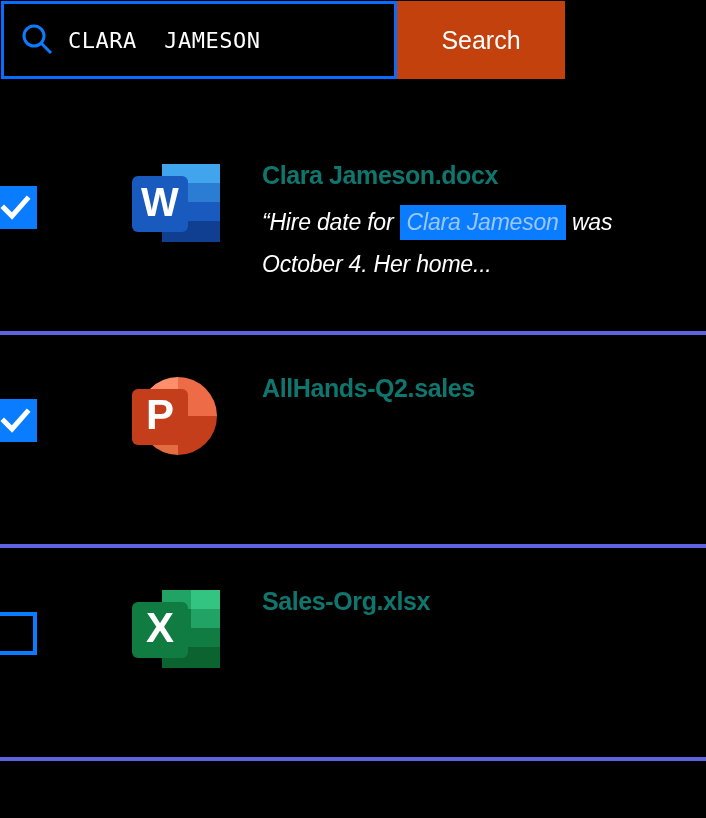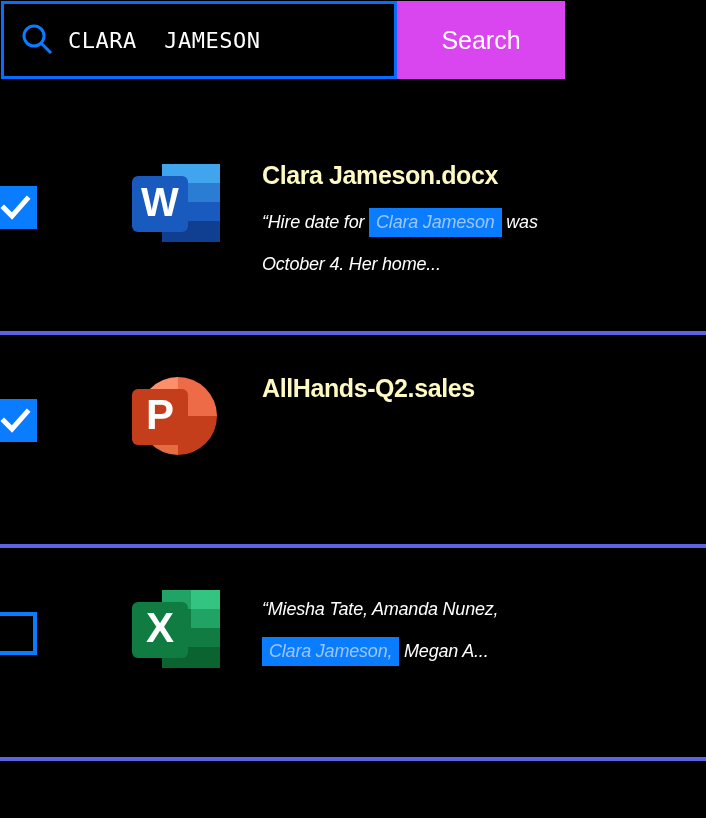--- a/index.html
+++ b/index.html
@@ -28,21 +28,21 @@
   .search-value {
     margin-left:14px;
     color:#ffffff;
     font-family:"DejaVu Sans Mono", monospace;
     font-size:22px;
     letter-spacing:0.5px;
     white-space:pre;
   }
   .search-button {
     width:168px; height:78px;
-    background:#d946ef;
+    background:#c2410c;
     color:#ffffff;
     border:none;
     font-family:"Liberation Sans", sans-serif;
     font-size:25px;
     display:flex; align-items:center; justify-content:center;
     cursor:pointer;
   }
 
   
   .results { position:absolute; left:0; top:122px; width:706px; }
@@ -64,34 +64,34 @@
   }
   .checkbox.checked { background:#0a7cff; border:none; }
   .checkbox.unchecked { background:transparent; border:4px solid #0a7cff; }
   .checkbox svg { display:block; }
 
   .icon-cell { width:132px; flex:0 0 132px; position:relative; }
   .file-icon { position:absolute; left:-2px; top:36px; width:96px; height:92px; }
 
   .text-cell { flex:1 1 auto; padding-top:40px; padding-right:10px; }
   .file-title {
-    color:#fef9c3;
+    color:#0f766e;
     font-family:"Liberation Sans", sans-serif;
     font-weight:bold;
     font-size:25px;
     letter-spacing:-0.4px;
     line-height:1.1;
     margin-bottom:11px;
     white-space:nowrap;
   }
   .snippet {
     color:#ffffff;
     font-family:"Liberation Sans", sans-serif;
     font-style:italic;
-    font-size:18px;
+    font-size:23px;
     line-height:42px;
     letter-spacing:-0.2px;
   }
   .hl {
     background:#0a7cff;
     color:#9cc7fb;
     padding:4px 7px 5px 7px;
     font-style:italic;
   }
   .snip-line { display:block; white-space:nowrap; }
@@ -177,22 +177,19 @@
           <rect x="34" y="6" width="29" height="19" fill="#21a366"></rect>
           <rect x="63" y="6" width="29" height="19" fill="#33c481"></rect>
           <rect x="63" y="25" width="29" height="19" fill="#21a366"></rect>
           <rect x="63" y="44" width="29" height="19" fill="#107c41"></rect>
           <rect x="34" y="63" width="58" height="21" fill="#0b6330"></rect>
           <rect x="4" y="18" width="56" height="56" rx="6" fill="#107c41"></rect>
           <text x="32" y="58" font-family="'Liberation Sans', sans-serif" font-size="42" font-weight="bold" fill="#ffffff" text-anchor="middle">X</text>
         </svg>
       </div>
       <div class="text-cell">
-        <div class="snippet">
-          <span class="snip-line">“Miesha Tate, Amanda Nunez,</span>
-          <span class="snip-line"><span class="hl">Clara Jameson,</span><span> Megan A...</span></span>
-        </div>
+        <div class="file-title">Sales-Org.xlsx</div>
       </div>
       <div class="divider"></div>
     </div>
 
   </div>
 </div>
 
 </body></html>

